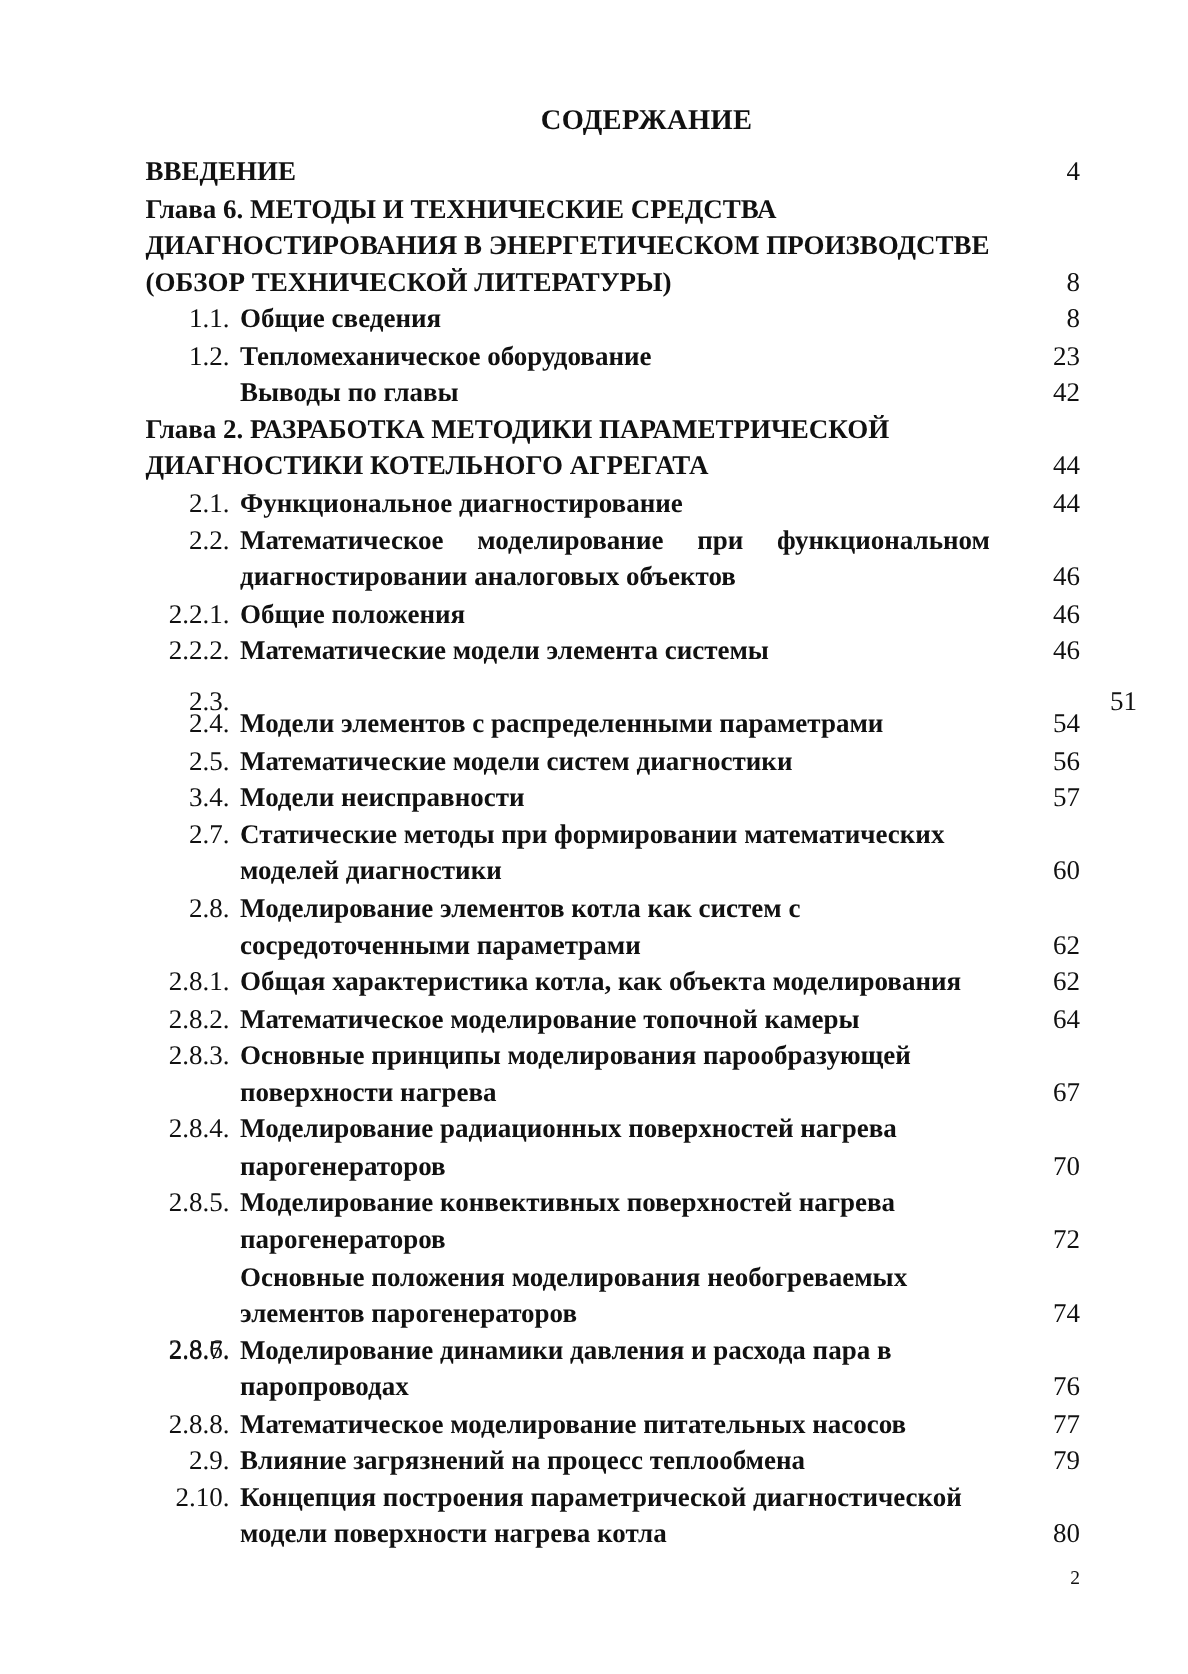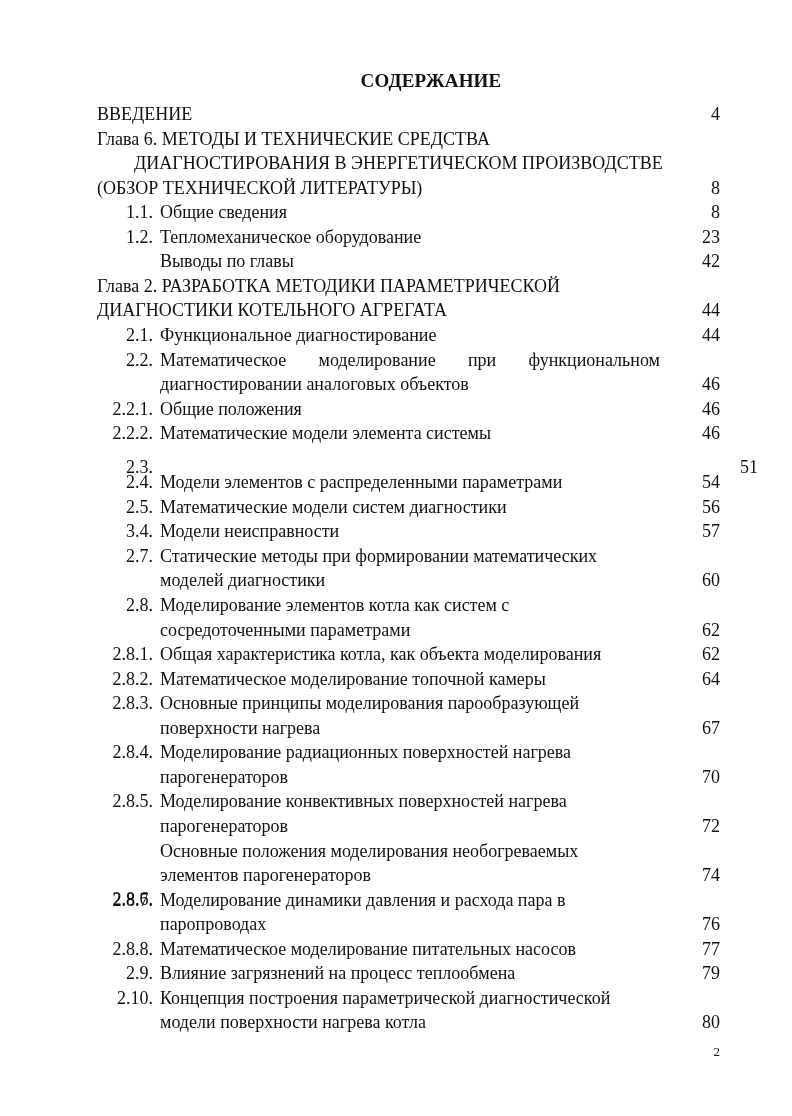--- a/index.html
+++ b/index.html
@@ -2,41 +2,41 @@
 <html><head>
   <meta charset="utf-8">
   <style>
     html, body { margin: 0; padding: 0; background: #ffffff; }
     body { width: 792px; height: 1116px; position: relative; overflow: hidden;
            font-family: "Liberation Serif", "DejaVu Serif", serif; color: #111; }
     .title { position: absolute; top: 70px; left: 0; width: 862px; text-align: center;
              font-weight: bold; font-size: 19px; letter-spacing: 0.2px; }
     .line { position: absolute; left: 0; width: 792px; height: 24px; font-size: 18px; line-height: 24px; white-space: nowrap; }
     .num { position: absolute; text-align: right; width: 58px; }
-    .txt { position: absolute; }
+    .txt { position: absolute; font-weight: bold; }
     .pg { position: absolute; right: 72px; text-align: right; }
     .justify { display: flex; justify-content: space-between; width: 500px; }
     .footer-page { position: absolute; top: 1044px; right: 72px; font-size: 13px; }
   </style>
 </head>
 <body>
 
 <div>
   <div class="title">СОДЕРЖАНИЕ</div>
 
   <div id="toc">
       <div class="line" style="top: 102px;">
         <span class="txt" style="left: 97px;">ВВЕДЕНИЕ</span>
         <span class="pg">4</span>
       </div>
       <div class="line" style="top: 126.55px;">
         <span class="txt" style="left: 97px;">Глава 6. МЕТОДЫ И ТЕХНИЧЕСКИЕ СРЕДСТВА</span>
       </div>
       <div class="line" style="top: 151.1px;">
-        <span class="txt" style="left: 97px; margin-left: 37px;">ДИАГНОСТИРОВАНИЯ В ЭНЕРГЕТИЧЕСКОМ ПРОИЗВОДСТВЕ</span>
+        <span class="txt" style="left: 97px;">ДИАГНОСТИРОВАНИЯ В ЭНЕРГЕТИЧЕСКОМ ПРОИЗВОДСТВЕ</span>
       </div>
       <div class="line" style="top: 175.65px;">
         <span class="txt" style="left: 97px;">(ОБЗОР ТЕХНИЧЕСКОЙ ЛИТЕРАТУРЫ)</span>
         <span class="pg">8</span>
       </div>
       <div class="line" style="top: 200.2px;">
         <span class="num" style="left: 95px;">1.1.</span>
         <span class="txt" style="left: 160px;">Общие сведения</span>
         <span class="pg">8</span>
       </div>

